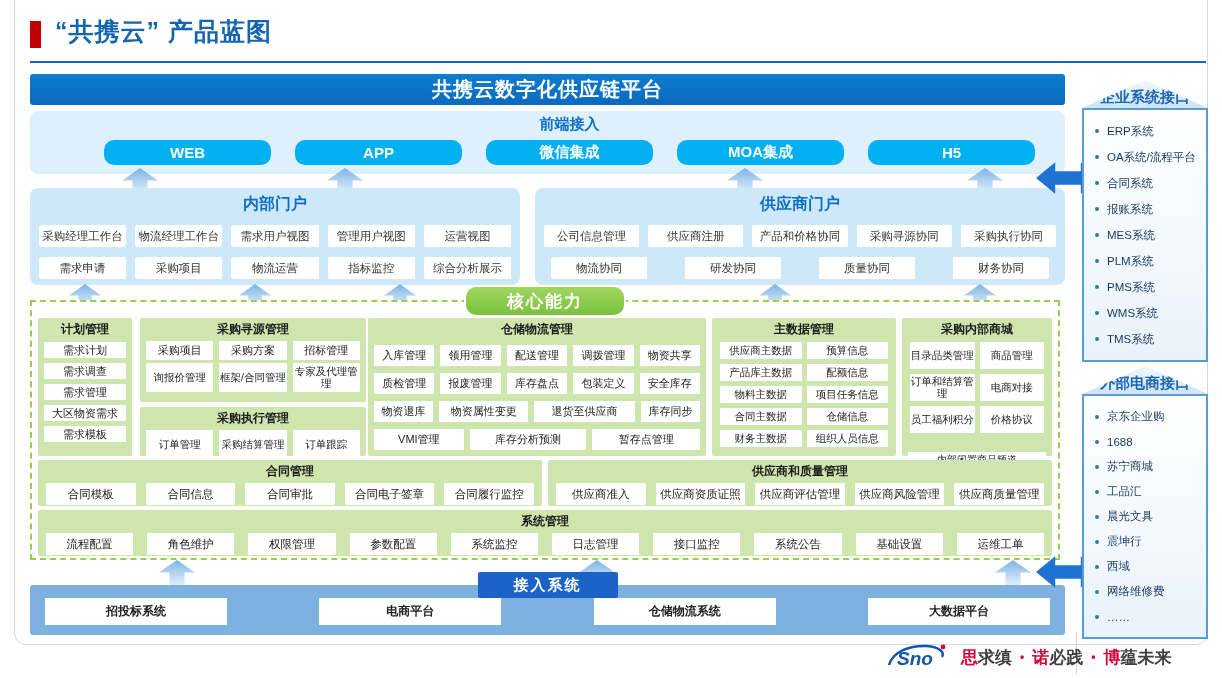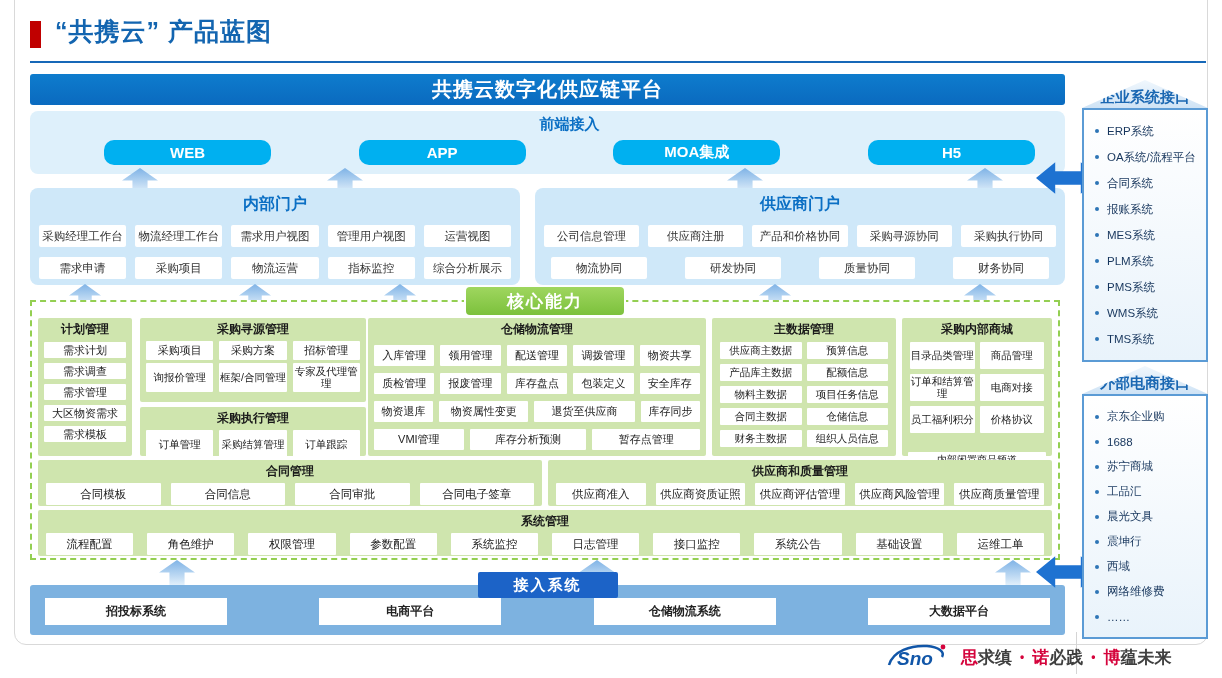--- a/index.html
+++ b/index.html
@@ -43,21 +43,21 @@
   .internal .portal-row { grid-template-columns:repeat(5,1fr); gap:9px; padding:0 9px; }
   .supplier .row1 { grid-template-columns:repeat(5,1fr); gap:9px; padding:0 9px; }
   .supplier .row2 { grid-template-columns:repeat(4,1fr); gap:38px; padding:0 16px; }
   .portal-item { background:#fff; height:22px; display:flex; align-items:center; justify-content:center;
     font-size:11.5px; color:#333; border-radius:2px; white-space:nowrap; }
 
   
   .core { position:absolute; left:30px; top:300px; width:1030px; height:260px;
     border:2px dashed #94cf52; background:#fff; }
   .core-badge { position:absolute; left:50%; top:-15px; transform:translateX(-50%); width:158px; height:28px;
-    background:linear-gradient(#9fd65f,#7cc13c); border-radius:4px; color:#fff; font-weight:bold; font-size:17px;
+    background:linear-gradient(#9fd65f,#7cc13c); border-radius:10px; color:#fff; font-weight:bold; font-size:17px;
     display:flex; align-items:center; justify-content:center; letter-spacing:2px; box-shadow:0 0 0 2px #fff; }
   .gpanel { position:absolute; background:#cfe5ae; border-radius:2px; }
   .gpanel-title { text-align:center; font-weight:bold; font-size:12px; color:#1a1a1a; padding-top:3px; white-space:nowrap; }
   .gitem { background:#fff; display:flex; align-items:center; justify-content:center;
     font-size:11px; color:#222; text-align:center; line-height:1.12; border-radius:1px; }
 
   .p-plan    { left:6px;   top:16px;  width:94px;  height:138px; }
   .p-source  { left:108px; top:16px;  width:226px; height:84px; }
   .p-exec    { left:108px; top:105px; width:226px; height:49px; }
   .p-wh      { left:336px; top:16px;  width:338px; height:138px; }
@@ -76,21 +76,21 @@
   .wh-row .gitem { height:21px; }
   .wh-5 { grid-template-columns:repeat(5,1fr); }
   .wh-r3 { grid-template-columns:1fr 1.5fr 1.7fr 1fr; }
   .wh-r4 { grid-template-columns:1fr 1.3fr 1.2fr; }
   .grid2 { display:grid; grid-template-columns:1fr 1fr; gap:5px; padding:4px 8px 0; }
   .p-master .gitem { height:17px; font-size:10.5px; }
   .p-mall .gitem { height:27px; font-size:10.5px; }
   .gitem.full { margin:19px 6px 0; height:17px; font-size:10px;font-family:Liberation Mono, monospace; }
   .hrow { display:grid; gap:10px; padding:3px 8px 0; }
   .hrow .gitem { height:22px; font-size:11.5px; }
-  .cols6 { grid-template-columns:repeat(4,1fr); }
+  .cols6 { grid-template-columns:repeat(5,1fr); }
   .cols5 { grid-template-columns:repeat(5,1fr); }
   .cols10 { grid-template-columns:repeat(10,1fr); gap:14px; }
 
   
   .access-band { position:absolute; left:30px; top:585px; width:1035px; height:50px;
     background:#7db2e0; border-radius:3px; }
   .access-badge { position:absolute; left:50%; top:-13px; transform:translateX(-50%); width:140px; height:26px;
     background:#1c63c7; color:#fff; font-weight:bold; font-size:15px; letter-spacing:2px;
     display:flex; align-items:center; justify-content:center; border-radius:2px; }
   .access-items { display:flex; justify-content:space-between; padding:13px 15px 0; }
@@ -126,20 +126,21 @@
 <div class="page-title">“共携云” 产品蓝图</div>
 <div class="title-rule"></div>
 
 <div class="banner">共携云数字化供应链平台</div>
 
 <section class="front-strip">
   <div class="front-label">前端接入</div>
   <div class="front-buttons">
       <div class="front-btn">WEB</div>
       <div class="front-btn">APP</div>
+      <div class="front-btn">微信集成</div>
       <div class="front-btn">MOA集成</div>
       <div class="front-btn">H5</div>
     </div>
 </section>
 
 <div class="up-arrow" style="left:122px;top:168px"></div>
 <div class="up-arrow" style="left:327px;top:168px"></div>
 <div class="up-arrow" style="left:727px;top:168px"></div>
 <div class="up-arrow" style="left:967px;top:168px"></div>
 

